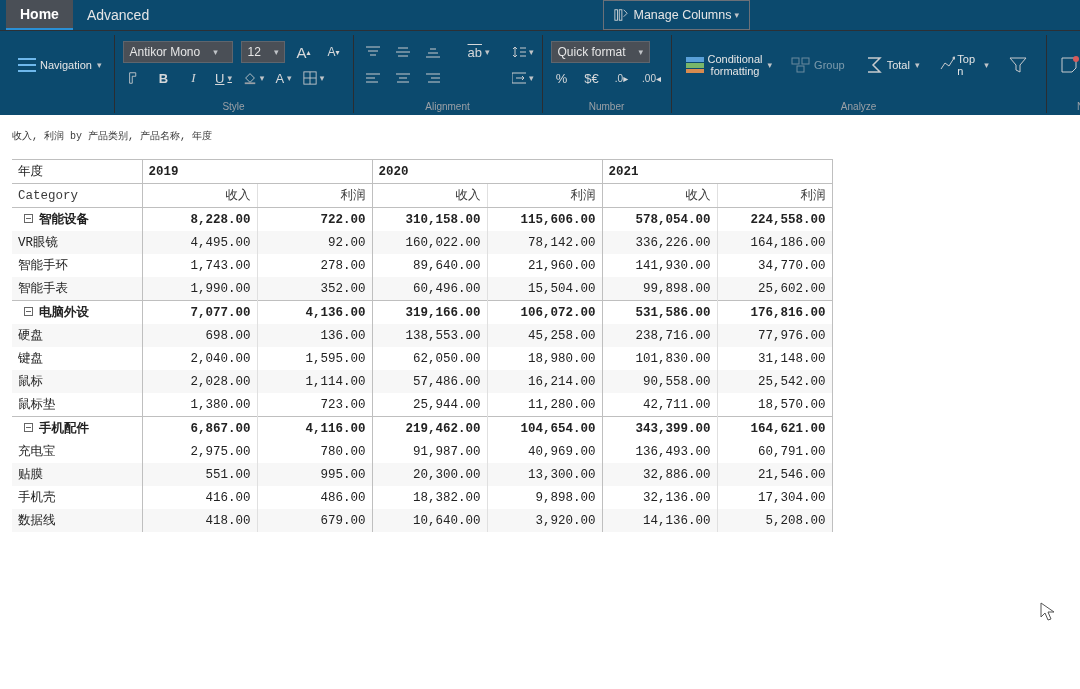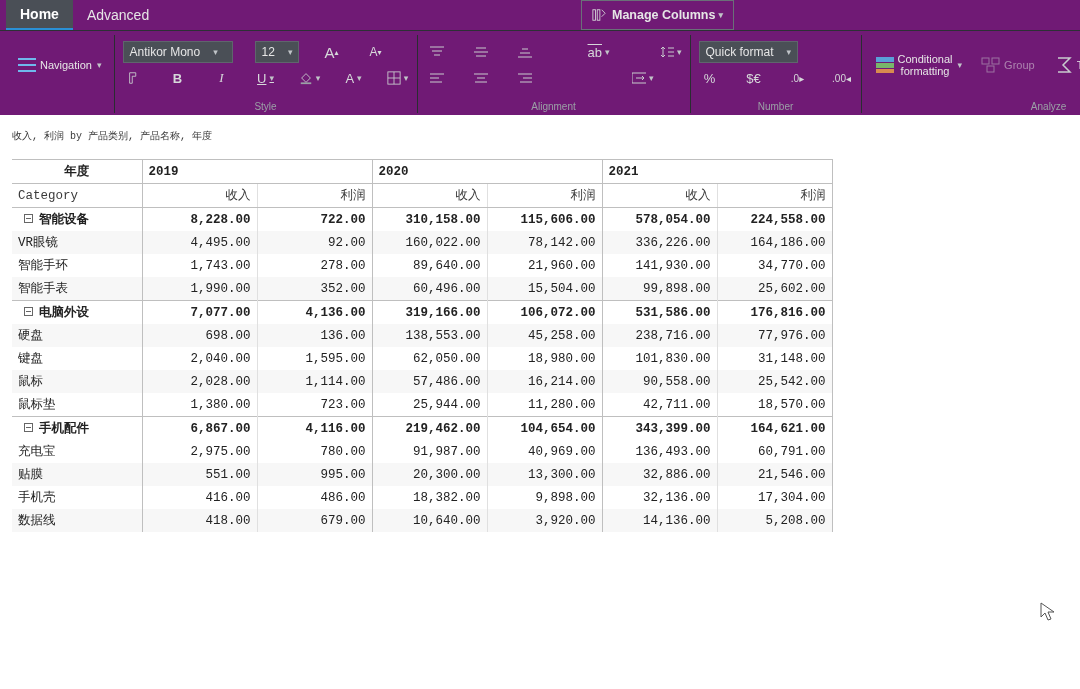--- a/index.html
+++ b/index.html
@@ -1,39 +1,39 @@
 <!DOCTYPE html>
 <html><head>
 <meta charset="utf-8">
 <style>
   * { box-sizing: border-box; margin: 0; padding: 0; }
   html, body { width: 1080px; height: 689px; font-family: "Segoe UI", Arial, sans-serif; overflow: hidden; background:#fff; }
-  .ribbon { background:#701a75; color:#e6e6e6; }
+  .ribbon { background:#0c4a6e; color:#e6e6e6; }
   .tabs { display:flex; align-items:center; height:30px; padding:0 6px; position:relative; }
   .tab { padding:6px 14px; font-size:14px; cursor:pointer; }
   .tab.active { background:#4a4f56; border-bottom:2px solid #2a90d6; color:#fff; font-weight:600; }
-  .manage { position:absolute; right:346px; top:0; height:30px; display:flex; align-items:center; border:1px solid #6a7078; padding:0 10px; font-size:12.5px; cursor:pointer;font-weight:bold; }
+  .manage { position:absolute; right:330px; top:0; height:30px; display:flex; align-items:center; border:1px solid #6a7078; padding:0 10px; font-size:12.5px; cursor:pointer; }
   .manage svg { margin-right:6px; }
   .toolbar { display:flex; padding:4px 4px 2px 4px; border-top:1px solid #2d3035; }
   .group { display:flex; flex-direction:column; align-items:center; border-right:1px solid #2a2d31; padding:2px 8px 0 8px; height:78px; justify-content:space-between; }
   .group-body { display:flex; flex-direction:column; gap:4px; align-items:flex-start; justify-content:center; flex:1; }
   .group-label { font-size:10px; color:#9ba0a6; margin-top:8px; height:12px; }
   .bigbtn { display:flex; flex-direction:row; align-items:center; justify-content:center; font-size:11px; color:#e6e6e6; cursor:pointer; gap:2px; padding:2px 4px; }
   .bigbtn svg { display:block; }
-  .hrow { display:flex; align-items:center; gap:22px; }
+  .hrow { display:flex; align-items:center; gap:8px; }
   .selbox { background:#4a4f56; border:1px solid #5f656d; height:22px; display:flex; align-items:center; padding:0 6px; font-size:12px; color:#e6e6e6; cursor:pointer; gap:10px; }
   .sq { width:22px; height:22px; display:flex; align-items:center; justify-content:center; background:transparent; color:#d6d8da; font-size:13px; cursor:pointer; }
   .chev { font-size:9px; color:#c0c4c8; margin-left:3px; }
 
   .report { padding:14px 12px 0 12px; font-family: "Courier New", monospace; color:#222; }
   .title { font-size:10px; color:#3a3a3a; margin-bottom:16px; }
   table.pvt { border-collapse:collapse; font-size:12.5px; }
   table.pvt th, table.pvt td { padding:3px 6px; white-space:nowrap; }
   .yrhdr th { text-align:left; font-weight:700; border:1px solid #bfbfbf; border-top:1px solid #bfbfbf; }
-  .yrhdr th.first { font-weight:700; text-align:center; border-left:none; }
+  .yrhdr th.first { font-weight:400; text-align:left; border-left:none; }
   .colhdr th { text-align:right; font-weight:400; color:#3a3a3a; border-right:1px solid #e0e0e0; border-bottom:1px solid #bfbfbf;}
   .colhdr th.cat { text-align:left; border-right:1px solid #bfbfbf; }
   td.lbl { border-right:1px solid #bfbfbf; padding-left:34px; }
   tr.grp td.lbl { padding-left:12px; font-weight:700; }
   tr.grp td.val { font-weight:700; }
   td.val { text-align:right; border-right:1px solid #e0e0e0; font-variant-numeric:tabular-nums; }
   td.val.ysplit { border-right:1px solid #bfbfbf;padding-left:24px; }
   tr.grp td { border-top:1px solid #bfbfbf; }
   tr.datarow:nth-child(even) td { background:#f7f7f7; }
   .expander { display:inline-block; width:9px; height:9px; border:1px solid #666; margin-right:6px; position:relative; vertical-align:0; }

